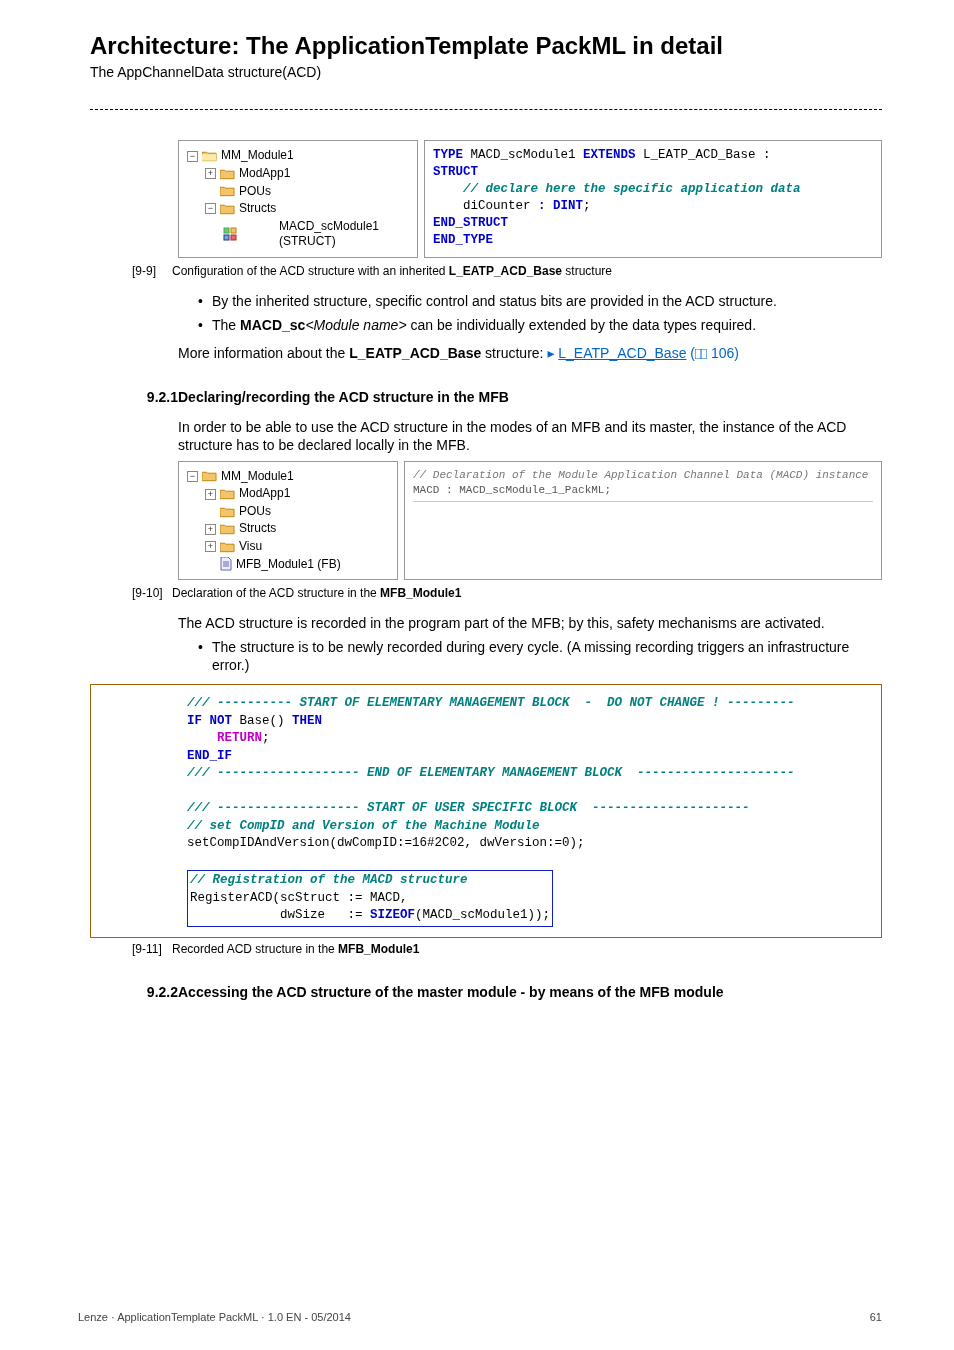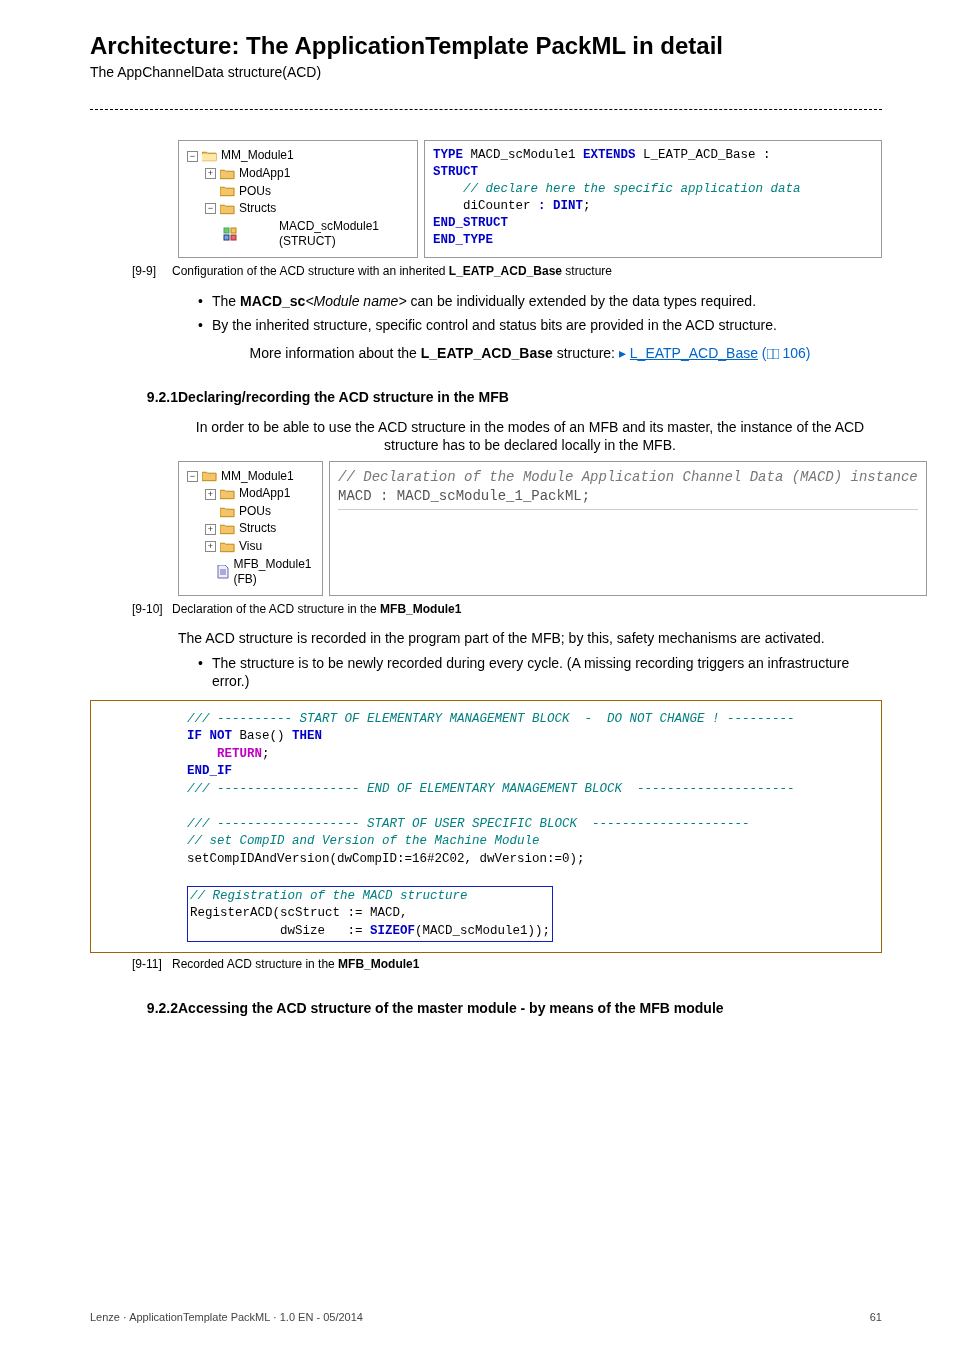--- a/index.html
+++ b/index.html
@@ -61,50 +61,50 @@
   .file-icon svg { width: 12px; height: 14px; display: block; }
   .caption {
     font-size: 12px;
     margin: 4px 0 12px 0;
     display: flex;
   }
   .caption-num { width: 40px; flex-shrink: 0; text-align: left; margin-left: 42px;}
   .bullets { margin: 4px 0 10px 108px; padding: 0; }
   .bullets li { margin: 3px 0 6px 0; list-style: none; position: relative; padding-left: 14px; }
   .bullets li::before { content: "•"; position: absolute; left: 0; }
-  .body-para { margin: 6px 0 6px 88px; text-align: center; }
+  .body-para { margin: 6px 0 6px 88px; }
   a.link { color: #0066cc; text-decoration: underline; }
   .page-icon svg { width: 12px; height: 10px; display: inline-block; vertical-align: -1px; }
   .section-row {
     display: flex;
     font-weight: bold;
     font-size: 14px;
     margin: 26px 0 12px 0;
   }
   .section-num { width: 88px; flex-shrink: 0; text-align: right; }
   .kw-blue { color: #0000c8; font-weight: bold; }
-  .cmt { color: #008080; font-style: italic; }
+  .cmt { color: #008080; font-style: italic; font-weight: bold; }
   .code-outer {
     border: 1px solid #a16207;
     margin: 6px 0 4px 0;
     padding: 10px 10px 10px 96px;
     font-family: "Courier New", monospace;
     font-size: 12.5px;
     line-height: 1.4;
     white-space: pre;
   }
   .highlight-box {
     border: 1.5px solid #1020c0;
     padding: 1px 2px;
     display: inline-block;
   }
   .footer {
     position: absolute;
     bottom: 26px;
-    left: 90px;
+    left: 78px;
     right: 72px;
     display: flex;
     justify-content: space-between;
     font-size: 11px;
     color: #444;
   }
   .tri { color:#0066cc; }
   .justify { text-align: justify; }
   .decl-gray { color:#777; font-style: italic; }
   .decl-line { border-bottom: 1px solid #ccc; padding-bottom: 4px; margin-bottom: 2px; }
@@ -173,22 +173,22 @@
 <span>    diCounter </span><span class="kw-blue">: </span><span class="kw-blue">DINT</span><span>;</span>
 <span class="kw-blue">END_STRUCT</span>
 <span class="kw-blue">END_TYPE</span></div>
 </div>
 <div class="caption">
   <span class="caption-num">[9-9]</span>
   <span><span>Configuration of the ACD structure with an inherited </span><b>L_EATP_ACD_Base</b><span> structure</span></span>
 </div>
 
 <ul class="bullets">
+  <li>By the inherited structure, specific control and status bits are provided in the ACD structure.</li>
   <li><span>The </span><b>MACD_sc</b><i>&lt;Module name&gt;</i><span> can be individually extended by the data types required.</span></li>
-  <li>By the inherited structure, specific control and status bits are provided in the ACD structure.</li>
 </ul>
 
 <p class="body-para">
   <span>More information about the </span><b>L_EATP_ACD_Base</b><span> structure: </span>
   <span class="tri">▸</span> <a href="#" class="link">L_EATP_ACD_Base</a>
   <span style="color:#0066cc;"> (</span><span class="page-icon"><svg viewBox="0 0 12 10">
         <rect x="0" y="0" width="12" height="10" rx="1" fill="none" stroke="#0066cc"></rect>
         <line x1="6" y1="0" x2="6" y2="10" stroke="#0066cc"></line>
       </svg></span><span style="color:#0066cc;"> 106)</span>
 </p>
@@ -253,21 +253,21 @@
           <svg viewBox="0 0 12 14">
             <path fill="#eef" stroke="#66a" d="M1 0h7l3 3v10H1z"></path>
             <line x1="3" y1="5" x2="9" y2="5" stroke="#66a"></line>
             <line x1="3" y1="7" x2="9" y2="7" stroke="#66a"></line>
             <line x1="3" y1="9" x2="9" y2="9" stroke="#66a"></line>
           </svg>
         </span>
       <span>MFB_Module1 (FB)</span>
     </div>
   </div>
-  <div class="panel code" style="flex:1; font-size:14px;"><div class="decl-line"><span class="decl-gray">// Declaration of the Module Application Channel Data (MACD) instance</span>
+  <div class="panel code" style="flex:1; font-size:11px;"><div class="decl-line"><span class="decl-gray">// Declaration of the Module Application Channel Data (MACD) instance</span>
 <span style="color:#555;">MACD : MACD_scModule_1_PackML;</span></div></div>
 </div>
 <div class="caption">
   <span class="caption-num">[9-10]</span>
   <span><span>Declaration of the ACD structure in the </span><b>MFB_Module1</b></span>
 </div>
 
 <p class="body-para justify">The ACD structure is recorded in the program part of the MFB; by this, safety mechanisms are activated.</p>
 
 <ul class="bullets">

